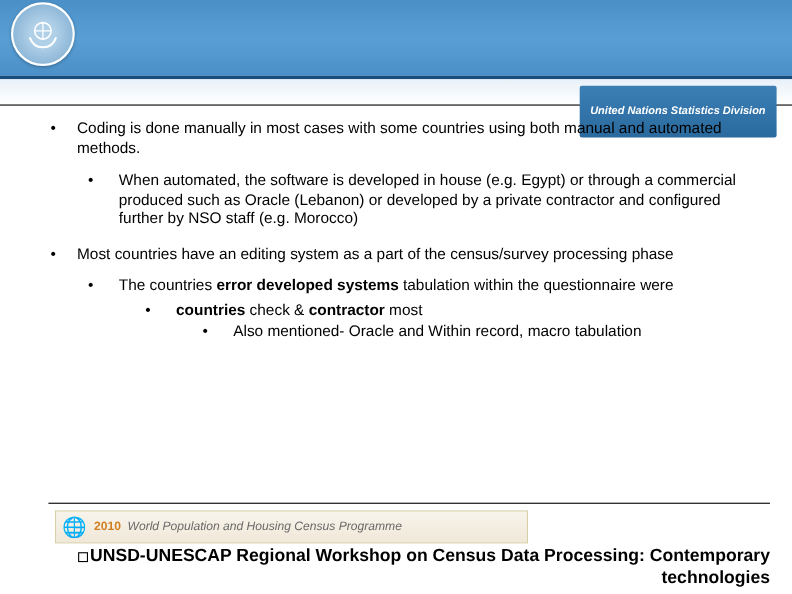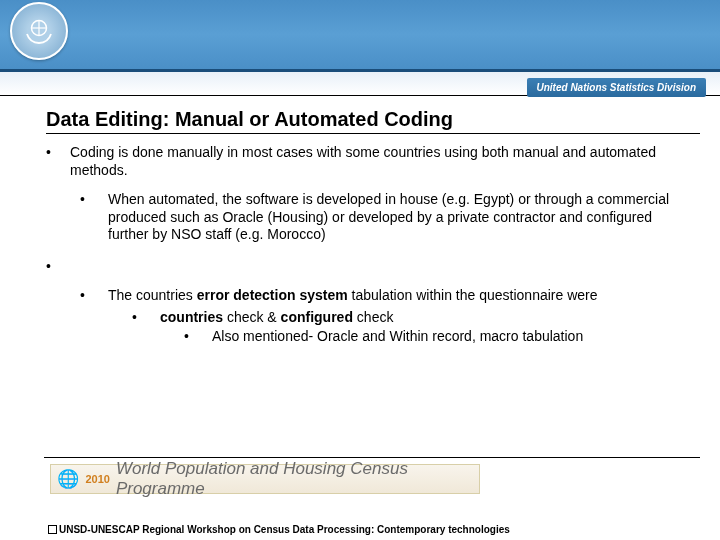--- a/index.html
+++ b/index.html
@@ -50,21 +50,21 @@
   }
   .division-label {
     position: absolute;
     right: 14px;
     top: 78px;
     color: #fff;
     background: linear-gradient(to bottom, #3b7fb5, #2a6a9e);
     font-size: 10px;
     font-weight: bold;
     font-style: italic;
-    padding: 4px 10px;
+    padding: 18px 10px;
     border-radius: 2px;
   }
   .content {
     position: absolute;
     top: 108px;
     left: 46px;
     right: 20px;
   }
   .title {
     font-size: 20px;
@@ -132,30 +132,30 @@
     font-size: 18px;
   }
   .census-badge .yr {
     color: #d17f1f;
     font-weight: bold;
     font-size: 11px;
   }
   .census-badge .txt {
     color: #6a6a6a;
     font-style: italic;
-    font-size: 17px;
+    font-size: 11px;
   }
   .footer-text {
     position: absolute;
     left: 48px;
     right: 20px;
     bottom: 4px;
-    font-size: 10px;
-    font-weight: bold;
-    text-align: left;
+    font-size: 16px;
+    font-weight: bold;
+    text-align: right;
     line-height: 1.25;
   }
   .footer-text .box {
     display: inline-block;
     width: 9px; height: 9px;
     border: 1.5px solid #000;
     margin-right: 2px;
     vertical-align: -1px;
   }
 </style>
@@ -169,44 +169,44 @@
       <line x1="7" y1="10" x2="17" y2="10" stroke="#fff" stroke-width="0.8"></line>
       <line x1="12" y1="5" x2="12" y2="15" stroke="#fff" stroke-width="0.8"></line>
       <path d="M4 14 Q6 20 12 20 Q18 20 20 14" fill="none" stroke="#fff" stroke-width="1.2"></path>
     </svg>
   </div>
 </div>
 <div class="light-band"></div>
 <div class="division-label">United Nations Statistics Division</div>
 
 <div class="content">
-  <div class="title">Data Editing: Manual or Automated Coding</div>
 
   <div class="l1">
     <span class="bul">•</span>
     <span>Coding is done manually in most cases with some countries using both manual and automated methods.</span>
   </div>
 
   <div class="l2">
     <span class="bul">•</span>
-    <span>When automated, the software is developed in house (e.g. Egypt) or through a commercial produced such as Oracle (Housing) or developed by a private contractor and configured further by NSO staff (e.g. Morocco)</span>
+    <span>When automated, the software is developed in house (e.g. Egypt) or through a commercial produced such as Oracle (Lebanon) or developed by a private contractor and configured further by NSO staff (e.g. Morocco)</span>
   </div>
 
   <div class="l1">
     <span class="bul">•</span>
+    <span>Most countries have an editing system as a part of the census/survey processing phase</span>
   </div>
 
   <div class="l2" style="margin-bottom:4px;">
     <span class="bul">•</span>
     <span>
-      <span>The countries </span><strong>error detection system</strong><span> tabulation within the questionnaire were</span>
+      <span>The countries </span><strong>error developed systems</strong><span> tabulation within the questionnaire were</span>
       <div class="l3">
         <span class="bul">•</span>
         <span>
-          <strong>countries</strong><span> check &amp; </span><strong>configured</strong><span> check</span>
+          <strong>countries</strong><span> check &amp; </span><strong>contractor</strong><span> most</span>
           <div class="l4">
             <span class="bul">•</span>
             <span>Also mentioned- Oracle and Within record, macro tabulation</span>
           </div>
         </span>
       </div>
     </span>
   </div>
 </div>
 

